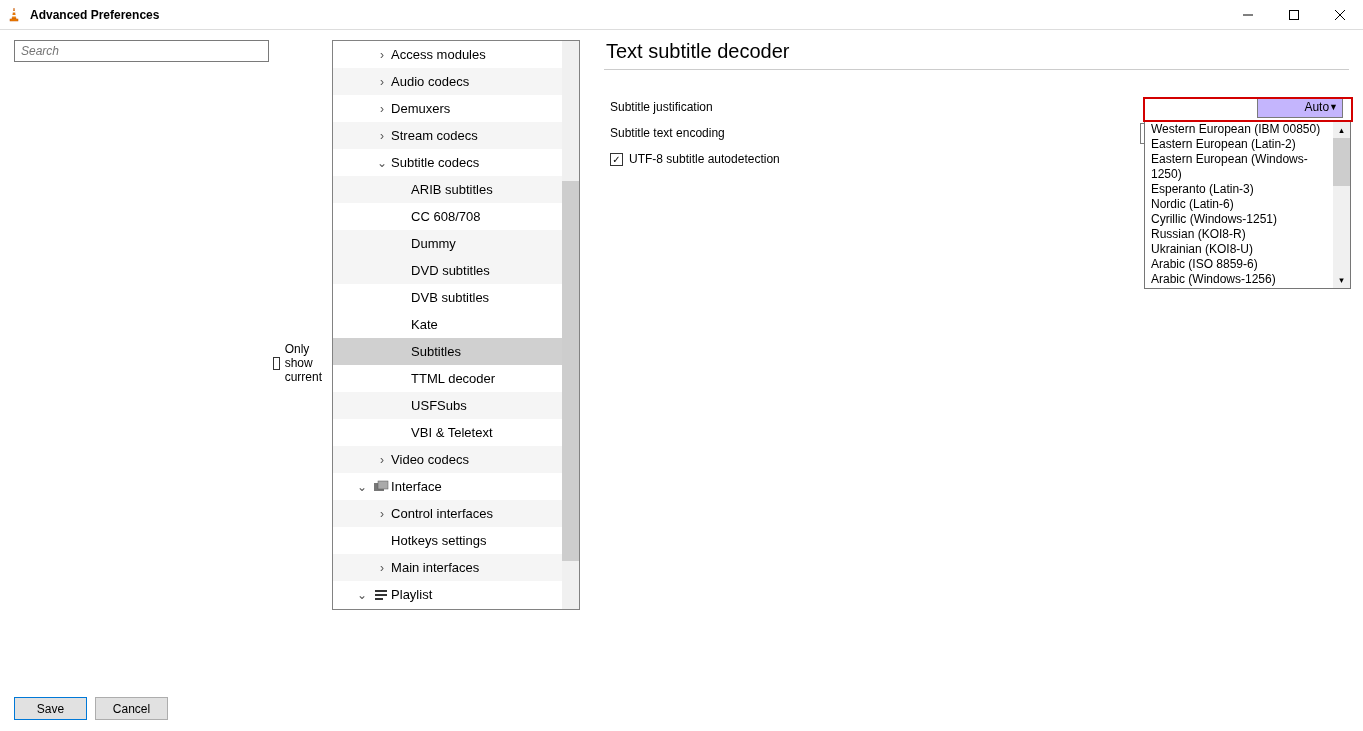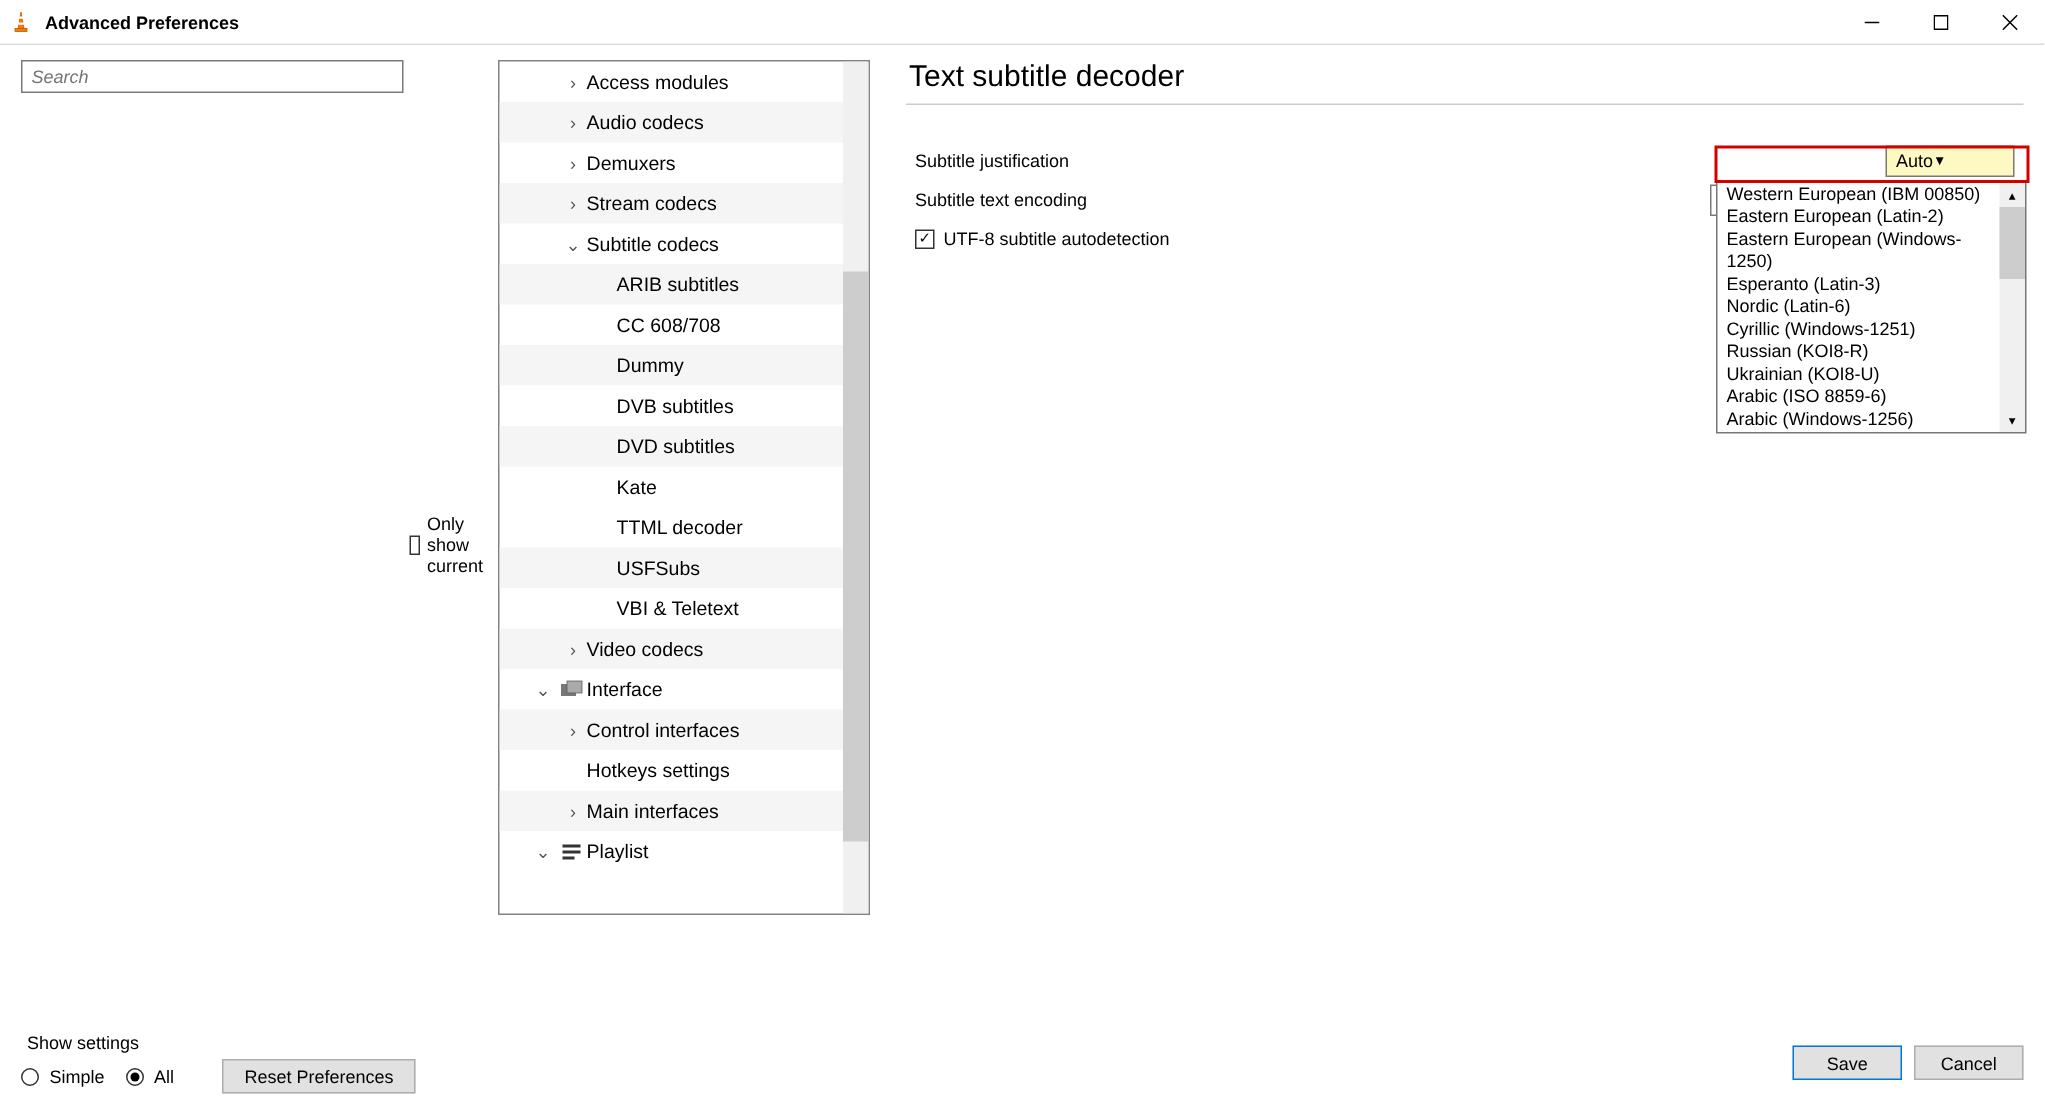--- a/index.html
+++ b/index.html
@@ -112,22 +112,22 @@
     padding: 24px 6px 0 6px;
   }
   .setting-row {
     display: flex; align-items: center; justify-content: space-between;
     height: 26px;
   }
   .setting-label { font-size: 12px; }
   .select-auto {
     height: 21px; width: 86px;
     border: 1px solid #7a7a7a;
-    background: #fef9c3;
-    display: flex; align-items: center; justify-content: flex-start;
+    background: #c4b5fd;
+    display: flex; align-items: center; justify-content: flex-end;
     padding: 0 4px 0 6px;
     font-size: 12px;
   }
   .select-arrow { font-size: 9px; }
   .select-encoding {
     height: 21px; width: 203px;
     border: 1px solid #7a7a7a;
     display: flex; align-items: center; justify-content: space-between;
     padding: 0 4px 0 6px;
     font-size: 12px;
@@ -275,28 +275,31 @@
         </div>
       <div class="tree-row indent3 alt">
           <span>ARIB subtitles</span>
         </div>
       <div class="tree-row indent3">
           <span>CC 608/708</span>
         </div>
       <div class="tree-row indent3 alt">
           <span>Dummy</span>
         </div>
+      <div class="tree-row indent3 alt">
+          <span>DVD subtitles</span>
+        </div>
       <div class="tree-row indent3">
           <span>DVB subtitles</span>
         </div>
-      <div class="tree-row indent3 alt">
-          <span>DVD subtitles</span>
-        </div>
       <div class="tree-row indent3">
           <span>Kate</span>
+        </div>
+      <div class="tree-row indent3 selected">
+          <span>Subtitles</span>
         </div>
       <div class="tree-row indent3">
           <span>TTML decoder</span>
         </div>
       <div class="tree-row indent3 alt">
           <span>USFSubs</span>
         </div>
       <div class="tree-row indent3">
           <span>VBI &amp; Teletext</span>
         </div>
@@ -381,33 +384,17 @@
       <div class="dropdown-scroll">
         <div class="dropdown-scroll-arrow">▴</div>
         <div class="dropdown-scroll-thumb"></div>
         <div class="dropdown-scroll-arrow" style="position:absolute;bottom:0;left:0;right:0">▾</div>
       </div>
     </div>
   </div>
 </div>
 
 <div class="bottom-bar">
-  <div class="bottom-left">
-    <span style="padding-left:4px">Show settings</span>
-    <div class="show-settings-row">
-      <label class="radio-group">
-        <span class="radio"></span>
-        <span>Simple</span>
-      </label>
-      <label class="radio-group">
-        <span class="radio">
-            <span class="radio-dot"></span>
-          </span>
-        <span>All</span>
-      </label>
-      <button class="btn btn-reset">Reset Preferences</button>
-    </div>
-  </div>
   <div class="bottom-right">
     <button class="btn primary">Save</button>
     <button class="btn">Cancel</button>
   </div>
 </div>
 
 </body></html>

